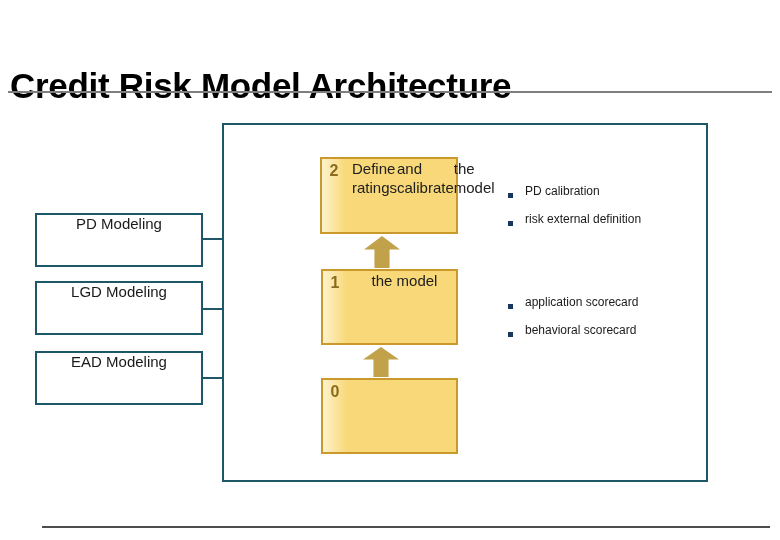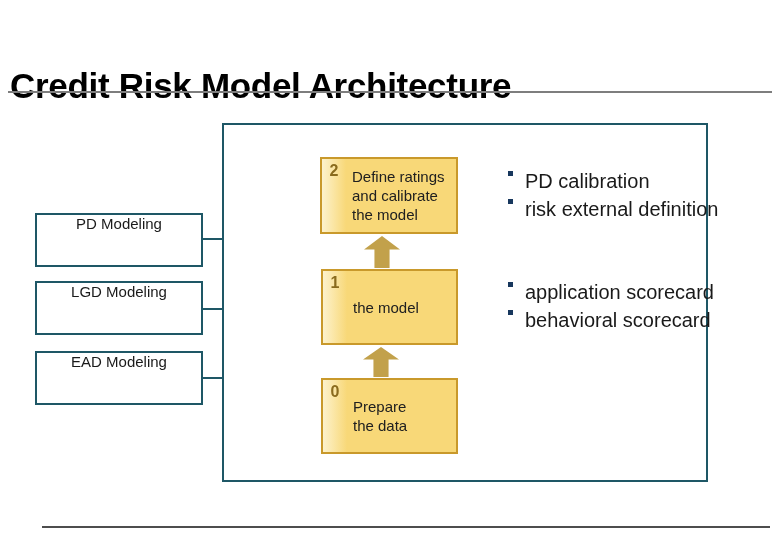--- a/index.html
+++ b/index.html
@@ -46,39 +46,39 @@
   .step-0{left:321px;top:378px;width:137px;height:76px}
   .step .strip{
     width:24px;flex:0 0 24px;
     background:linear-gradient(to right,var(--step-strip-light,#fdf2cc),rgba(248,216,120,0.15));
     padding-top:3px;text-align:center;
   }
   .step .num{
     font-size:16px;font-weight:bold;color:var(--step-number,#8a6b1e);line-height:18px;
   }
   .step .txt{
-    flex:1;display:flex;flex-direction:column;justify-content:center;
+    flex:1;display:flex;flex-direction:row;justify-content:center;
     padding-left:6px;font-size:15px;line-height:19px;color:#202020;
   }
   .step .txt span{display:block;}
   
   .up-arrow{
     position:absolute;background:var(--arrow,#c2a14b);
     clip-path:polygon(50% 0,100% 42%,71% 42%,71% 100%,29% 100%,29% 42%,0 42%);
   }
   .arrow-a{left:364px;top:236px;width:36px;height:32px}
   .arrow-b{left:363px;top:347px;width:36px;height:30px}
   
   .bullets{
     position:absolute;left:508px;margin:0;padding:0;list-style:none;width:195px;
   }
   .bullets-1{top:170px}.bullets-2{top:281px}.bullets-3{top:374px}
   .bullets li{
-    height:28px;display:flex;align-items:flex-start;gap:12px;
-    font-size:20px;color:var(--text,#1a1a1a);white-space:nowrap;
+    height:28px;display:flex;align-items:flex-end;gap:12px;
+    font-size:12px;color:var(--text,#1a1a1a);white-space:nowrap;
   }
   .sq{
     width:5px;height:5px;flex:0 0 5px;margin-top:1px;
     background:var(--bullet,#17375d);
   }
   
   .bottom-rule{
     position:absolute;left:42px;top:526px;width:728px;height:2px;
     background:var(--bottom-rule,#4d4d4d);
   }
@@ -123,24 +123,20 @@
     </div>
     <div class="txt">
       <span>the model</span>
     </div>
   </div>
 
   <div class="step step-0">
     <div class="strip">
       <span class="num">0</span>
     </div>
-    <div class="txt">
-      <span>Prepare</span>
-      <span>the data</span>
-    </div>
   </div>
 
   <div class="up-arrow arrow-a"></div>
   <div class="up-arrow arrow-b"></div>
 
   <ul class="bullets bullets-1">
     <li>
       <span class="sq"></span>
       <span>PD calibration</span>
     </li>

